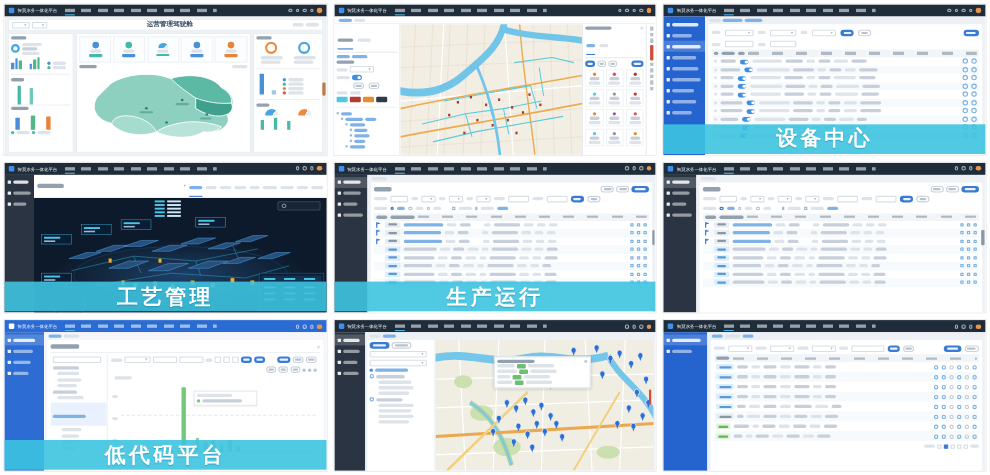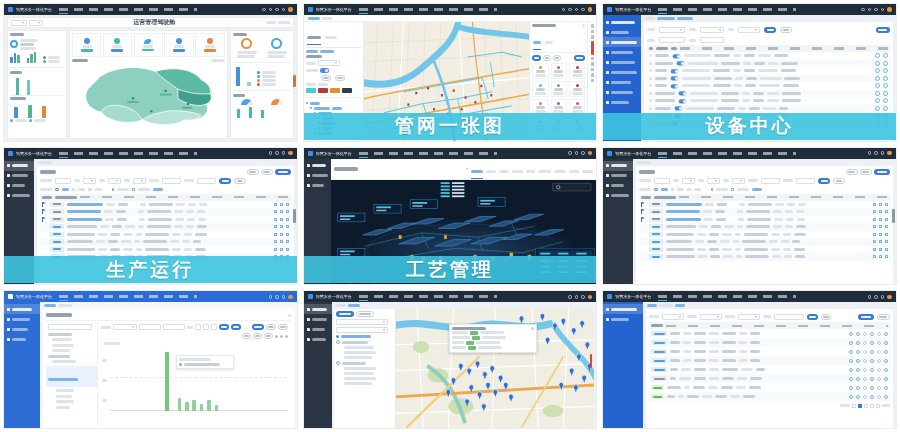--- a/index.html
+++ b/index.html
@@ -549,21 +549,20 @@
             <i class="mico"></i>
             <i class="redbar"></i>
             <i class="mico"></i>
             <i class="mico"></i>
             <i class="mico"></i>
             <i class="mico"></i>
             <i class="mico"></i>
     </div>
   </div>
  </div>
- <div class="banner">管网一张图</div>
 </div>
 
 <div class="tile">
  <div class="shot">
   <div class="nav">
     <i class="logo-sq"></i>
           <span class="logo-t">智慧水务一体化平台</span>
     <i class="nav-menu"></i>
           <span class="nav-sp"></span>
     <i class="nico"></i>
@@ -794,277 +793,20 @@
                   <span style="flex:1"></span>
                   <i class="circ"></i>
                   <i class="circ"></i>
                 </div>
         </div>
       </div>
     </div>
   </div>
  </div>
  <div class="banner">设备中心</div>
-</div>
-
-<div class="tile">
- <div class="shot">
-  <div class="nav">
-    <i class="logo-sq"></i>
-          <span class="logo-t">智慧水务一体化平台</span>
-    <i class="nav-menu"></i>
-          <span class="nav-sp"></span>
-    <i class="nico"></i>
-          <i class="nico"></i>
-          <i class="nico"></i>
-          <i class="nava"></i>
-  </div>
-  <div class="body">
-    <div class="side dk">
-      <div class="sitem act">
-              <i class="sq"></i>
-              <span class="sk w" style="width:16px"></span>
-            </div>
-      <div class="sitem">
-              <i class="sq"></i>
-              <span class="sk w2" style="width:16px"></span>
-            </div>
-      <div class="sitem">
-              <i class="sq"></i>
-              <span class="sk w2" style="width:13px"></span>
-            </div>
-      <div class="sitem">
-              <i class="sq"></i>
-              <span class="sk w2" style="width:18px"></span>
-            </div>
-    </div>
-    <div class="main">
-      <div class="crumb">
-              <span class="sk lt" style="width:14px"></span>
-            </div>
-      <div class="card">
-        <div class="row" style="height:8px">
-                <span class="sk d" style="width:16px;height:4px"></span>
-                <span style="flex:1"></span>
-                <span class="btn o">
-                  <i class="sk" style="width:7px"></i>
-                </span>
-                <span class="btn o">
-                  <i class="sk" style="width:7px"></i>
-                </span>
-                <span class="btn" style="width:16px">
-                  <i class="sk" style="width:10px"></i>
-                </span>
-              </div>
-        <div class="row" style="height:10px;gap:3px">
-          <span class="sk lt" style="width:12px"></span>
-                <span class="inp" style="width:16px"></span>
-          <span class="sk lt" style="width:6px"></span>
-                <span class="inp" style="width:13px">
-                  <i class="caret"></i>
-                </span>
-          <span class="sk lt" style="width:6px"></span>
-                <span class="inp" style="width:13px">
-                  <i class="caret"></i>
-                </span>
-          <span class="sk lt" style="width:6px"></span>
-                <span class="inp" style="width:13px">
-                  <i class="caret"></i>
-                </span>
-          <span class="sk lt" style="width:10px"></span>
-                <span class="inp" style="width:19px"></span>
-          <span class="sk lt" style="width:10px"></span>
-                <span class="inp" style="width:19px"></span>
-          <span class="btn">
-                  <i class="sk" style="width:7px"></i>
-                </span>
-                <span class="btn o">
-                  <i class="sk" style="width:6px"></i>
-                </span>
-        </div>
-        <div class="row" style="height:8px;gap:3px">
-          <span class="sk lt" style="width:12px"></span>
-                <i class="radio act"></i>
-                <span class="sk b" style="width:7px"></span>
-                <i class="radio"></i>
-                <span class="sk lt" style="width:7px"></span>
-                <i class="radio"></i>
-                <span class="sk lt" style="width:7px"></span>
-          <span style="width:4px"></span>
-                <i class="cb"></i>
-                <span class="sk lt" style="width:12px"></span>
-                <i class="cb"></i>
-                <span class="sk lt" style="width:12px"></span>
-                <span class="sk b" style="width:10px"></span>
-        </div>
-        <div class="thead">
-                <span class="sk d" style="width:10px"></span>
-                <span class="sk d" style="width:22px"></span>
-                <i class="hcells"></i>
-              </div>
-        <div class="striped">
-          <div class="trow">
-                  <i class="flag"></i>
-                  <span class="pill gr">
-                    <i class="sk" style="width:8px"></i>
-                  </span>
-                  <span class="sk b" style="width:36px"></span>
-                  <span class="sk lt" style="width:9px"></span>
-                  <span class="sk" style="width:10px"></span>
-                  <span style="width:6px"></span>
-                  <span class="sk lt" style="width:6px"></span>
-                  <span class="sk" style="width:24px"></span>
-                  <span class="sk lt" style="width:9px"></span>
-                  <span class="sk lt" style="width:8px"></span>
-                  <span class="sk lt" style="width:8px"></span>
-                  <span style="flex:1"></span>
-                  <i class="opb"></i>
-                  <i class="opb"></i>
-                  <i class="opb"></i>
-                </div>
-          <div class="trow">
-                  <i class="flag"></i>
-                  <span class="pill gr">
-                    <i class="sk" style="width:8px"></i>
-                  </span>
-                  <span class="sk b" style="width:34px"></span>
-                  <span class="sk lt" style="width:9px"></span>
-                  <span class="sk" style="width:10px"></span>
-                  <span style="width:6px"></span>
-                  <span class="sk lt" style="width:6px"></span>
-                  <span class="sk" style="width:24px"></span>
-                  <span class="sk lt" style="width:9px"></span>
-                  <span class="sk lt" style="width:8px"></span>
-                  <span class="sk lt" style="width:8px"></span>
-                  <span style="flex:1"></span>
-                  <i class="opb"></i>
-                  <i class="opb"></i>
-                  <i class="opb"></i>
-                </div>
-          <div class="trow">
-                  <i class="flag"></i>
-                  <span class="pill gr">
-                    <i class="sk" style="width:8px"></i>
-                  </span>
-                  <span class="sk b" style="width:35px"></span>
-                  <span class="sk lt" style="width:9px"></span>
-                  <span class="sk" style="width:10px"></span>
-                  <span style="width:6px"></span>
-                  <span class="sk lt" style="width:6px"></span>
-                  <span class="sk" style="width:24px"></span>
-                  <span class="sk lt" style="width:9px"></span>
-                  <span class="sk lt" style="width:8px"></span>
-                  <span class="sk lt" style="width:8px"></span>
-                  <span style="flex:1"></span>
-                  <i class="opb"></i>
-                  <i class="opb"></i>
-                  <i class="opb"></i>
-                </div>
-          <div class="trow">
-                  <span style="width:5px"></span>
-                  <span class="pill bl">
-                    <i class="sk" style="width:8px"></i>
-                  </span>
-                  <span class="sk" style="width:30px"></span>
-                  <span class="sk lt" style="width:9px"></span>
-                  <span class="sk" style="width:10px"></span>
-                  <span class="sk lt" style="width:10px"></span>
-                  <span class="sk lt" style="width:6px"></span>
-                  <span class="sk" style="width:24px"></span>
-                  <span class="sk lt" style="width:9px"></span>
-                  <span class="sk lt" style="width:8px"></span>
-                  <span class="sk" style="width:10px"></span>
-                  <span style="flex:1"></span>
-                  <i class="opb"></i>
-                  <i class="opb"></i>
-                  <i class="opb"></i>
-                </div>
-          <div class="trow">
-                  <span style="width:5px"></span>
-                  <span class="pill bl">
-                    <i class="sk" style="width:8px"></i>
-                  </span>
-                  <span class="sk" style="width:28px"></span>
-                  <span class="sk lt" style="width:9px"></span>
-                  <span class="sk" style="width:10px"></span>
-                  <span class="sk lt" style="width:10px"></span>
-                  <span class="sk lt" style="width:6px"></span>
-                  <span class="sk" style="width:24px"></span>
-                  <span class="sk lt" style="width:9px"></span>
-                  <span class="sk lt" style="width:8px"></span>
-                  <span class="sk" style="width:12px"></span>
-                  <span style="flex:1"></span>
-                  <i class="opb"></i>
-                  <i class="opb"></i>
-                  <i class="opb"></i>
-                </div>
-          <div class="trow">
-                  <span style="width:5px"></span>
-                  <span class="pill bl">
-                    <i class="sk" style="width:8px"></i>
-                  </span>
-                  <span class="sk" style="width:26px"></span>
-                  <span class="sk lt" style="width:9px"></span>
-                  <span class="sk" style="width:10px"></span>
-                  <span class="sk lt" style="width:10px"></span>
-                  <span class="sk lt" style="width:6px"></span>
-                  <span class="sk" style="width:24px"></span>
-                  <span class="sk lt" style="width:9px"></span>
-                  <span class="sk lt" style="width:8px"></span>
-                  <span class="sk" style="width:8px"></span>
-                  <span style="flex:1"></span>
-                  <i class="opb"></i>
-                  <i class="opb"></i>
-                  <i class="opb"></i>
-                </div>
-          <div class="trow">
-                  <span style="width:5px"></span>
-                  <span class="pill bl">
-                    <i class="sk" style="width:8px"></i>
-                  </span>
-                  <span class="sk" style="width:28px"></span>
-                  <span class="sk lt" style="width:9px"></span>
-                  <span class="sk" style="width:10px"></span>
-                  <span class="sk lt" style="width:10px"></span>
-                  <span class="sk lt" style="width:6px"></span>
-                  <span class="sk" style="width:24px"></span>
-                  <span class="sk lt" style="width:9px"></span>
-                  <span class="sk lt" style="width:8px"></span>
-                  <span class="sk" style="width:11px"></span>
-                  <span style="flex:1"></span>
-                  <i class="opb"></i>
-                  <i class="opb"></i>
-                  <i class="opb"></i>
-                </div>
-          <div class="trow">
-                  <span style="width:5px"></span>
-                  <span class="pill bl">
-                    <i class="sk" style="width:8px"></i>
-                  </span>
-                  <span class="sk" style="width:29px"></span>
-                  <span class="sk lt" style="width:9px"></span>
-                  <span class="sk" style="width:10px"></span>
-                  <span class="sk lt" style="width:10px"></span>
-                  <span class="sk lt" style="width:6px"></span>
-                  <span class="sk" style="width:24px"></span>
-                  <span class="sk lt" style="width:9px"></span>
-                  <span class="sk lt" style="width:8px"></span>
-                  <span class="sk" style="width:10px"></span>
-                  <span style="flex:1"></span>
-                  <i class="opb"></i>
-                  <i class="opb"></i>
-                  <i class="opb"></i>
-                </div>
-        </div>
-      </div>
-    </div>
-  </div>
-  <i class="scrollthumb" style="top:45%;height:14px;background:#8a97a5"></i>
- </div>
- <div class="banner">生产运行</div>
 </div>
 
 <div class="tile">
  <div class="shot">
   <div class="nav">
     <i class="logo-sq"></i>
           <span class="logo-t">智慧水务一体化平台</span>
     <i class="nav-menu"></i>
           <span class="nav-sp"></span>
     <i class="nico"></i>
@@ -1460,20 +1202,277 @@
                   <i class="opb"></i>
                   <i class="opb"></i>
                   <i class="opb"></i>
                 </div>
         </div>
       </div>
     </div>
   </div>
   <i class="scrollthumb" style="top:45%;height:14px;background:#8a97a5"></i>
  </div>
+ <div class="banner">生产运行</div>
+</div>
+
+<div class="tile">
+ <div class="shot">
+  <div class="nav">
+    <i class="logo-sq"></i>
+          <span class="logo-t">智慧水务一体化平台</span>
+    <i class="nav-menu"></i>
+          <span class="nav-sp"></span>
+    <i class="nico"></i>
+          <i class="nico"></i>
+          <i class="nico"></i>
+          <i class="nava"></i>
+  </div>
+  <div class="body">
+    <div class="side dk">
+      <div class="sitem act">
+              <i class="sq"></i>
+              <span class="sk w" style="width:16px"></span>
+            </div>
+      <div class="sitem">
+              <i class="sq"></i>
+              <span class="sk w2" style="width:16px"></span>
+            </div>
+      <div class="sitem">
+              <i class="sq"></i>
+              <span class="sk w2" style="width:13px"></span>
+            </div>
+      <div class="sitem">
+              <i class="sq"></i>
+              <span class="sk w2" style="width:18px"></span>
+            </div>
+    </div>
+    <div class="main">
+      <div class="crumb">
+              <span class="sk lt" style="width:14px"></span>
+            </div>
+      <div class="card">
+        <div class="row" style="height:8px">
+                <span class="sk d" style="width:16px;height:4px"></span>
+                <span style="flex:1"></span>
+                <span class="btn o">
+                  <i class="sk" style="width:7px"></i>
+                </span>
+                <span class="btn o">
+                  <i class="sk" style="width:7px"></i>
+                </span>
+                <span class="btn" style="width:16px">
+                  <i class="sk" style="width:10px"></i>
+                </span>
+              </div>
+        <div class="row" style="height:10px;gap:3px">
+          <span class="sk lt" style="width:12px"></span>
+                <span class="inp" style="width:16px"></span>
+          <span class="sk lt" style="width:6px"></span>
+                <span class="inp" style="width:13px">
+                  <i class="caret"></i>
+                </span>
+          <span class="sk lt" style="width:6px"></span>
+                <span class="inp" style="width:13px">
+                  <i class="caret"></i>
+                </span>
+          <span class="sk lt" style="width:6px"></span>
+                <span class="inp" style="width:13px">
+                  <i class="caret"></i>
+                </span>
+          <span class="sk lt" style="width:10px"></span>
+                <span class="inp" style="width:19px"></span>
+          <span class="sk lt" style="width:10px"></span>
+                <span class="inp" style="width:19px"></span>
+          <span class="btn">
+                  <i class="sk" style="width:7px"></i>
+                </span>
+                <span class="btn o">
+                  <i class="sk" style="width:6px"></i>
+                </span>
+        </div>
+        <div class="row" style="height:8px;gap:3px">
+          <span class="sk lt" style="width:12px"></span>
+                <i class="radio act"></i>
+                <span class="sk b" style="width:7px"></span>
+                <i class="radio"></i>
+                <span class="sk lt" style="width:7px"></span>
+                <i class="radio"></i>
+                <span class="sk lt" style="width:7px"></span>
+          <span style="width:4px"></span>
+                <i class="cb"></i>
+                <span class="sk lt" style="width:12px"></span>
+                <i class="cb"></i>
+                <span class="sk lt" style="width:12px"></span>
+                <span class="sk b" style="width:10px"></span>
+        </div>
+        <div class="thead">
+                <span class="sk d" style="width:10px"></span>
+                <span class="sk d" style="width:22px"></span>
+                <i class="hcells"></i>
+              </div>
+        <div class="striped">
+          <div class="trow">
+                  <i class="flag"></i>
+                  <span class="pill gr">
+                    <i class="sk" style="width:8px"></i>
+                  </span>
+                  <span class="sk b" style="width:36px"></span>
+                  <span class="sk lt" style="width:9px"></span>
+                  <span class="sk" style="width:10px"></span>
+                  <span style="width:6px"></span>
+                  <span class="sk lt" style="width:6px"></span>
+                  <span class="sk" style="width:24px"></span>
+                  <span class="sk lt" style="width:9px"></span>
+                  <span class="sk lt" style="width:8px"></span>
+                  <span class="sk lt" style="width:8px"></span>
+                  <span style="flex:1"></span>
+                  <i class="opb"></i>
+                  <i class="opb"></i>
+                  <i class="opb"></i>
+                </div>
+          <div class="trow">
+                  <i class="flag"></i>
+                  <span class="pill gr">
+                    <i class="sk" style="width:8px"></i>
+                  </span>
+                  <span class="sk b" style="width:34px"></span>
+                  <span class="sk lt" style="width:9px"></span>
+                  <span class="sk" style="width:10px"></span>
+                  <span style="width:6px"></span>
+                  <span class="sk lt" style="width:6px"></span>
+                  <span class="sk" style="width:24px"></span>
+                  <span class="sk lt" style="width:9px"></span>
+                  <span class="sk lt" style="width:8px"></span>
+                  <span class="sk lt" style="width:8px"></span>
+                  <span style="flex:1"></span>
+                  <i class="opb"></i>
+                  <i class="opb"></i>
+                  <i class="opb"></i>
+                </div>
+          <div class="trow">
+                  <i class="flag"></i>
+                  <span class="pill gr">
+                    <i class="sk" style="width:8px"></i>
+                  </span>
+                  <span class="sk b" style="width:35px"></span>
+                  <span class="sk lt" style="width:9px"></span>
+                  <span class="sk" style="width:10px"></span>
+                  <span style="width:6px"></span>
+                  <span class="sk lt" style="width:6px"></span>
+                  <span class="sk" style="width:24px"></span>
+                  <span class="sk lt" style="width:9px"></span>
+                  <span class="sk lt" style="width:8px"></span>
+                  <span class="sk lt" style="width:8px"></span>
+                  <span style="flex:1"></span>
+                  <i class="opb"></i>
+                  <i class="opb"></i>
+                  <i class="opb"></i>
+                </div>
+          <div class="trow">
+                  <span style="width:5px"></span>
+                  <span class="pill bl">
+                    <i class="sk" style="width:8px"></i>
+                  </span>
+                  <span class="sk" style="width:30px"></span>
+                  <span class="sk lt" style="width:9px"></span>
+                  <span class="sk" style="width:10px"></span>
+                  <span class="sk lt" style="width:10px"></span>
+                  <span class="sk lt" style="width:6px"></span>
+                  <span class="sk" style="width:24px"></span>
+                  <span class="sk lt" style="width:9px"></span>
+                  <span class="sk lt" style="width:8px"></span>
+                  <span class="sk" style="width:10px"></span>
+                  <span style="flex:1"></span>
+                  <i class="opb"></i>
+                  <i class="opb"></i>
+                  <i class="opb"></i>
+                </div>
+          <div class="trow">
+                  <span style="width:5px"></span>
+                  <span class="pill bl">
+                    <i class="sk" style="width:8px"></i>
+                  </span>
+                  <span class="sk" style="width:28px"></span>
+                  <span class="sk lt" style="width:9px"></span>
+                  <span class="sk" style="width:10px"></span>
+                  <span class="sk lt" style="width:10px"></span>
+                  <span class="sk lt" style="width:6px"></span>
+                  <span class="sk" style="width:24px"></span>
+                  <span class="sk lt" style="width:9px"></span>
+                  <span class="sk lt" style="width:8px"></span>
+                  <span class="sk" style="width:12px"></span>
+                  <span style="flex:1"></span>
+                  <i class="opb"></i>
+                  <i class="opb"></i>
+                  <i class="opb"></i>
+                </div>
+          <div class="trow">
+                  <span style="width:5px"></span>
+                  <span class="pill bl">
+                    <i class="sk" style="width:8px"></i>
+                  </span>
+                  <span class="sk" style="width:26px"></span>
+                  <span class="sk lt" style="width:9px"></span>
+                  <span class="sk" style="width:10px"></span>
+                  <span class="sk lt" style="width:10px"></span>
+                  <span class="sk lt" style="width:6px"></span>
+                  <span class="sk" style="width:24px"></span>
+                  <span class="sk lt" style="width:9px"></span>
+                  <span class="sk lt" style="width:8px"></span>
+                  <span class="sk" style="width:8px"></span>
+                  <span style="flex:1"></span>
+                  <i class="opb"></i>
+                  <i class="opb"></i>
+                  <i class="opb"></i>
+                </div>
+          <div class="trow">
+                  <span style="width:5px"></span>
+                  <span class="pill bl">
+                    <i class="sk" style="width:8px"></i>
+                  </span>
+                  <span class="sk" style="width:28px"></span>
+                  <span class="sk lt" style="width:9px"></span>
+                  <span class="sk" style="width:10px"></span>
+                  <span class="sk lt" style="width:10px"></span>
+                  <span class="sk lt" style="width:6px"></span>
+                  <span class="sk" style="width:24px"></span>
+                  <span class="sk lt" style="width:9px"></span>
+                  <span class="sk lt" style="width:8px"></span>
+                  <span class="sk" style="width:11px"></span>
+                  <span style="flex:1"></span>
+                  <i class="opb"></i>
+                  <i class="opb"></i>
+                  <i class="opb"></i>
+                </div>
+          <div class="trow">
+                  <span style="width:5px"></span>
+                  <span class="pill bl">
+                    <i class="sk" style="width:8px"></i>
+                  </span>
+                  <span class="sk" style="width:29px"></span>
+                  <span class="sk lt" style="width:9px"></span>
+                  <span class="sk" style="width:10px"></span>
+                  <span class="sk lt" style="width:10px"></span>
+                  <span class="sk lt" style="width:6px"></span>
+                  <span class="sk" style="width:24px"></span>
+                  <span class="sk lt" style="width:9px"></span>
+                  <span class="sk lt" style="width:8px"></span>
+                  <span class="sk" style="width:10px"></span>
+                  <span style="flex:1"></span>
+                  <i class="opb"></i>
+                  <i class="opb"></i>
+                  <i class="opb"></i>
+                </div>
+        </div>
+      </div>
+    </div>
+  </div>
+  <i class="scrollthumb" style="top:45%;height:14px;background:#8a97a5"></i>
+ </div>
 </div>
 
 <div class="tile">
  <div class="shot">
   <div class="nav blue">
     <i class="logo-sq"></i>
           <span class="logo-t">智慧水务一体化平台</span>
     <i class="nav-menu"></i>
           <span class="nav-sp"></span>
     <i class="nico"></i>
@@ -1591,20 +1590,21 @@
                         <span class="sk" style="width:36px"></span>
                       </span>
               </div>
             </div>
           </div>
         </div>
       </div>
     </div>
   </div>
  </div>
+ <div class="banner">低代码平台</div>
 </div>
 
 <div class="tile">
  <div class="shot">
   <div class="nav">
     <i class="logo-sq"></i>
           <span class="logo-t">智慧水务一体化平台</span>
     <i class="nav-menu"></i>
           <span class="nav-sp"></span>
     <i class="nico"></i>

